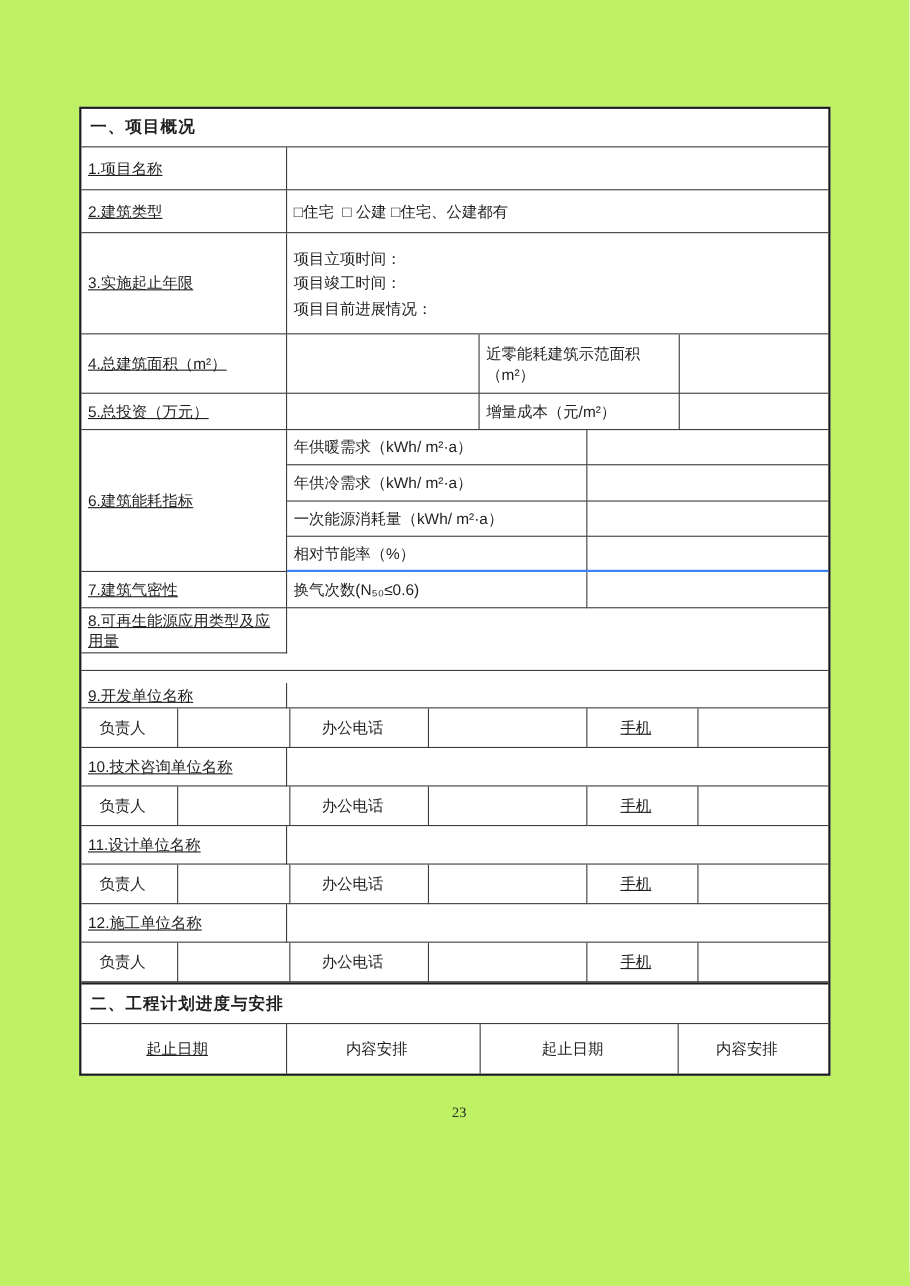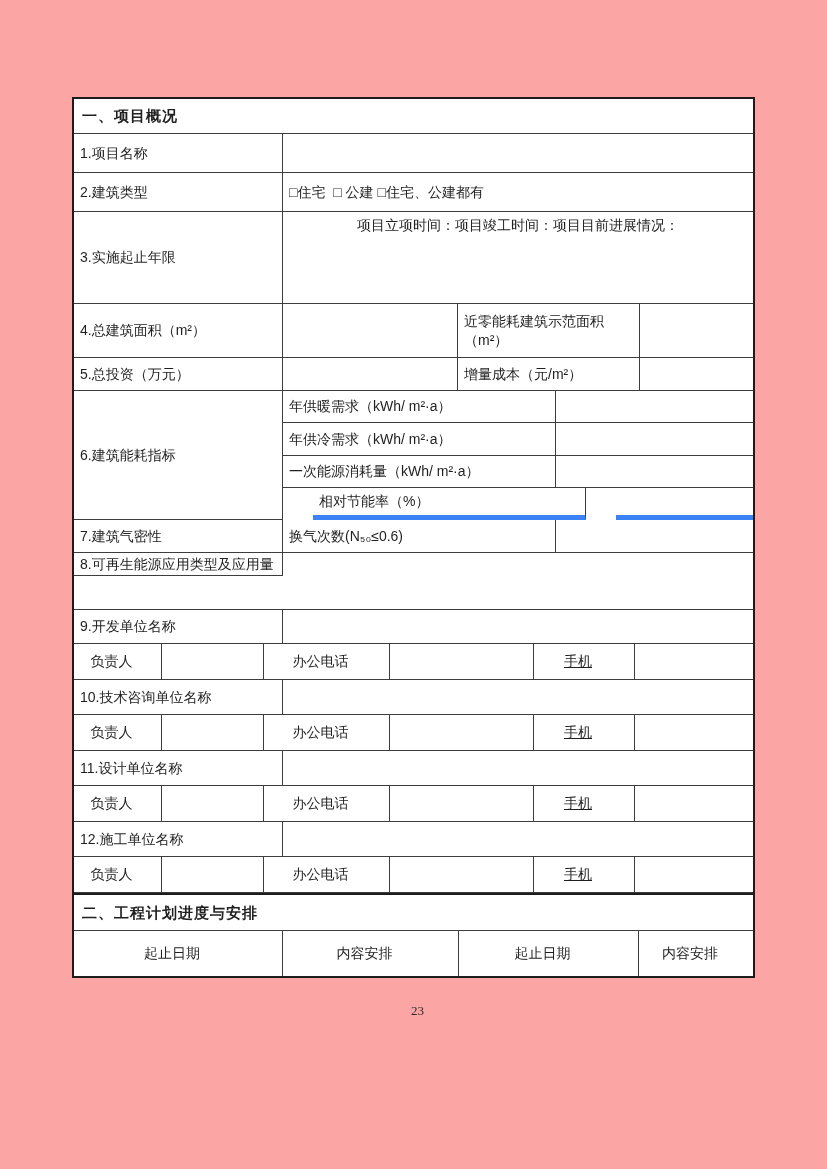--- a/index.html
+++ b/index.html
@@ -1,21 +1,21 @@
 <!DOCTYPE html>
 <html><head>
 <meta charset="utf-8">
 <style>
   * { margin: 0; padding: 0; box-sizing: border-box; }
   html, body { background: #ffffff; }
   .page {
     position: relative;
     width: 827px;
     height: 1169px;
-    background: #fca5a5;
+    background: #bef264;
     font-family: "Liberation Sans", "DejaVu Sans", sans-serif;
     color: #1f1f1f;
     overflow: hidden;
   }
   .doc-table {
     position: absolute;
     left: 72px;
     top: 97px;
     width: 683px;
     border: 2px solid #1c1c1c;
@@ -36,29 +36,29 @@
   .td.last { border-right: none; flex: 1 1 auto; min-width: 0; }
   .sec-header {
     font-weight: bold;
     font-size: 15px;
     letter-spacing: 1px;
     padding-left: 8px;
   }
   .sec2 { border-top: 2px solid #1c1c1c; }
   .center { justify-content: center; text-align: center; padding-left: 2px; padding-right: 14px; }
   .multiline {
-    flex-direction: row;
+    flex-direction: column;
     align-items: flex-start;
     justify-content: center;
     line-height: 1.6;
   }
   .wrapcell { white-space: pre-wrap; align-items: center; }
   .options { white-space: pre; }
   
-  .w-label { width: 209px; }
+  .w-label { width: 187px; text-decoration: underline; }
   .wA2 { width: 175px; }
   .wA3 { width: 182px; }
   .wB2 { width: 273px; }
   .wC1 { width: 88px; }
   .wC2 { width: 102px; }
   .wC3 { width: 126px; }
   .wC4 { width: 144px; }
   .wC5 { width: 101px; text-decoration: underline; }
   .w13-2 { width: 176px; }
   .w13-3 { width: 180px; }
@@ -66,27 +66,27 @@
   .h-sec1 { height: 35px; }
   .h-r1 { height: 39px; }
   .h-r2 { height: 39px; }
   .h-r3 { height: 92px; }
   .h-r4 { height: 54px; }
   .h-r5 { height: 33px; }
   .h-sub { height: 32px; }
   .h-sub2 { height: 33px; }
   .h-r7 { height: 33px; }
   .h-r8 { height: 57px; flex-direction: column; }
-  .h-r9 { height: 34px; }
+  .h-r9 { height: 34px; align-items: flex-end; }
   .h-contact { height: 36px; }
   .h-name { height: 35px; }
   .h-sec2 { height: 38px; }
   .h-r13 { height: 45px; }
   .row6-right { display: flex; flex-direction: column; flex: 1 1 auto; min-width: 0; }
-  .row6-right .tr:last-child .td { border-bottom: 5px solid #3b82f6; margin-left: 30px; }
+  .row6-right .tr:last-child .td { border-bottom: 2px solid #3b82f6; }
   .no-bottom { border-bottom: none; }
   .footer-pagenum {
     position: absolute;
     left: 4px;
     width: 100%;
     top: 1003px;
     text-align: center;
     font-family: "Liberation Serif", "DejaVu Serif", serif;
     font-size: 13px;
     color: #2a2a2a;

